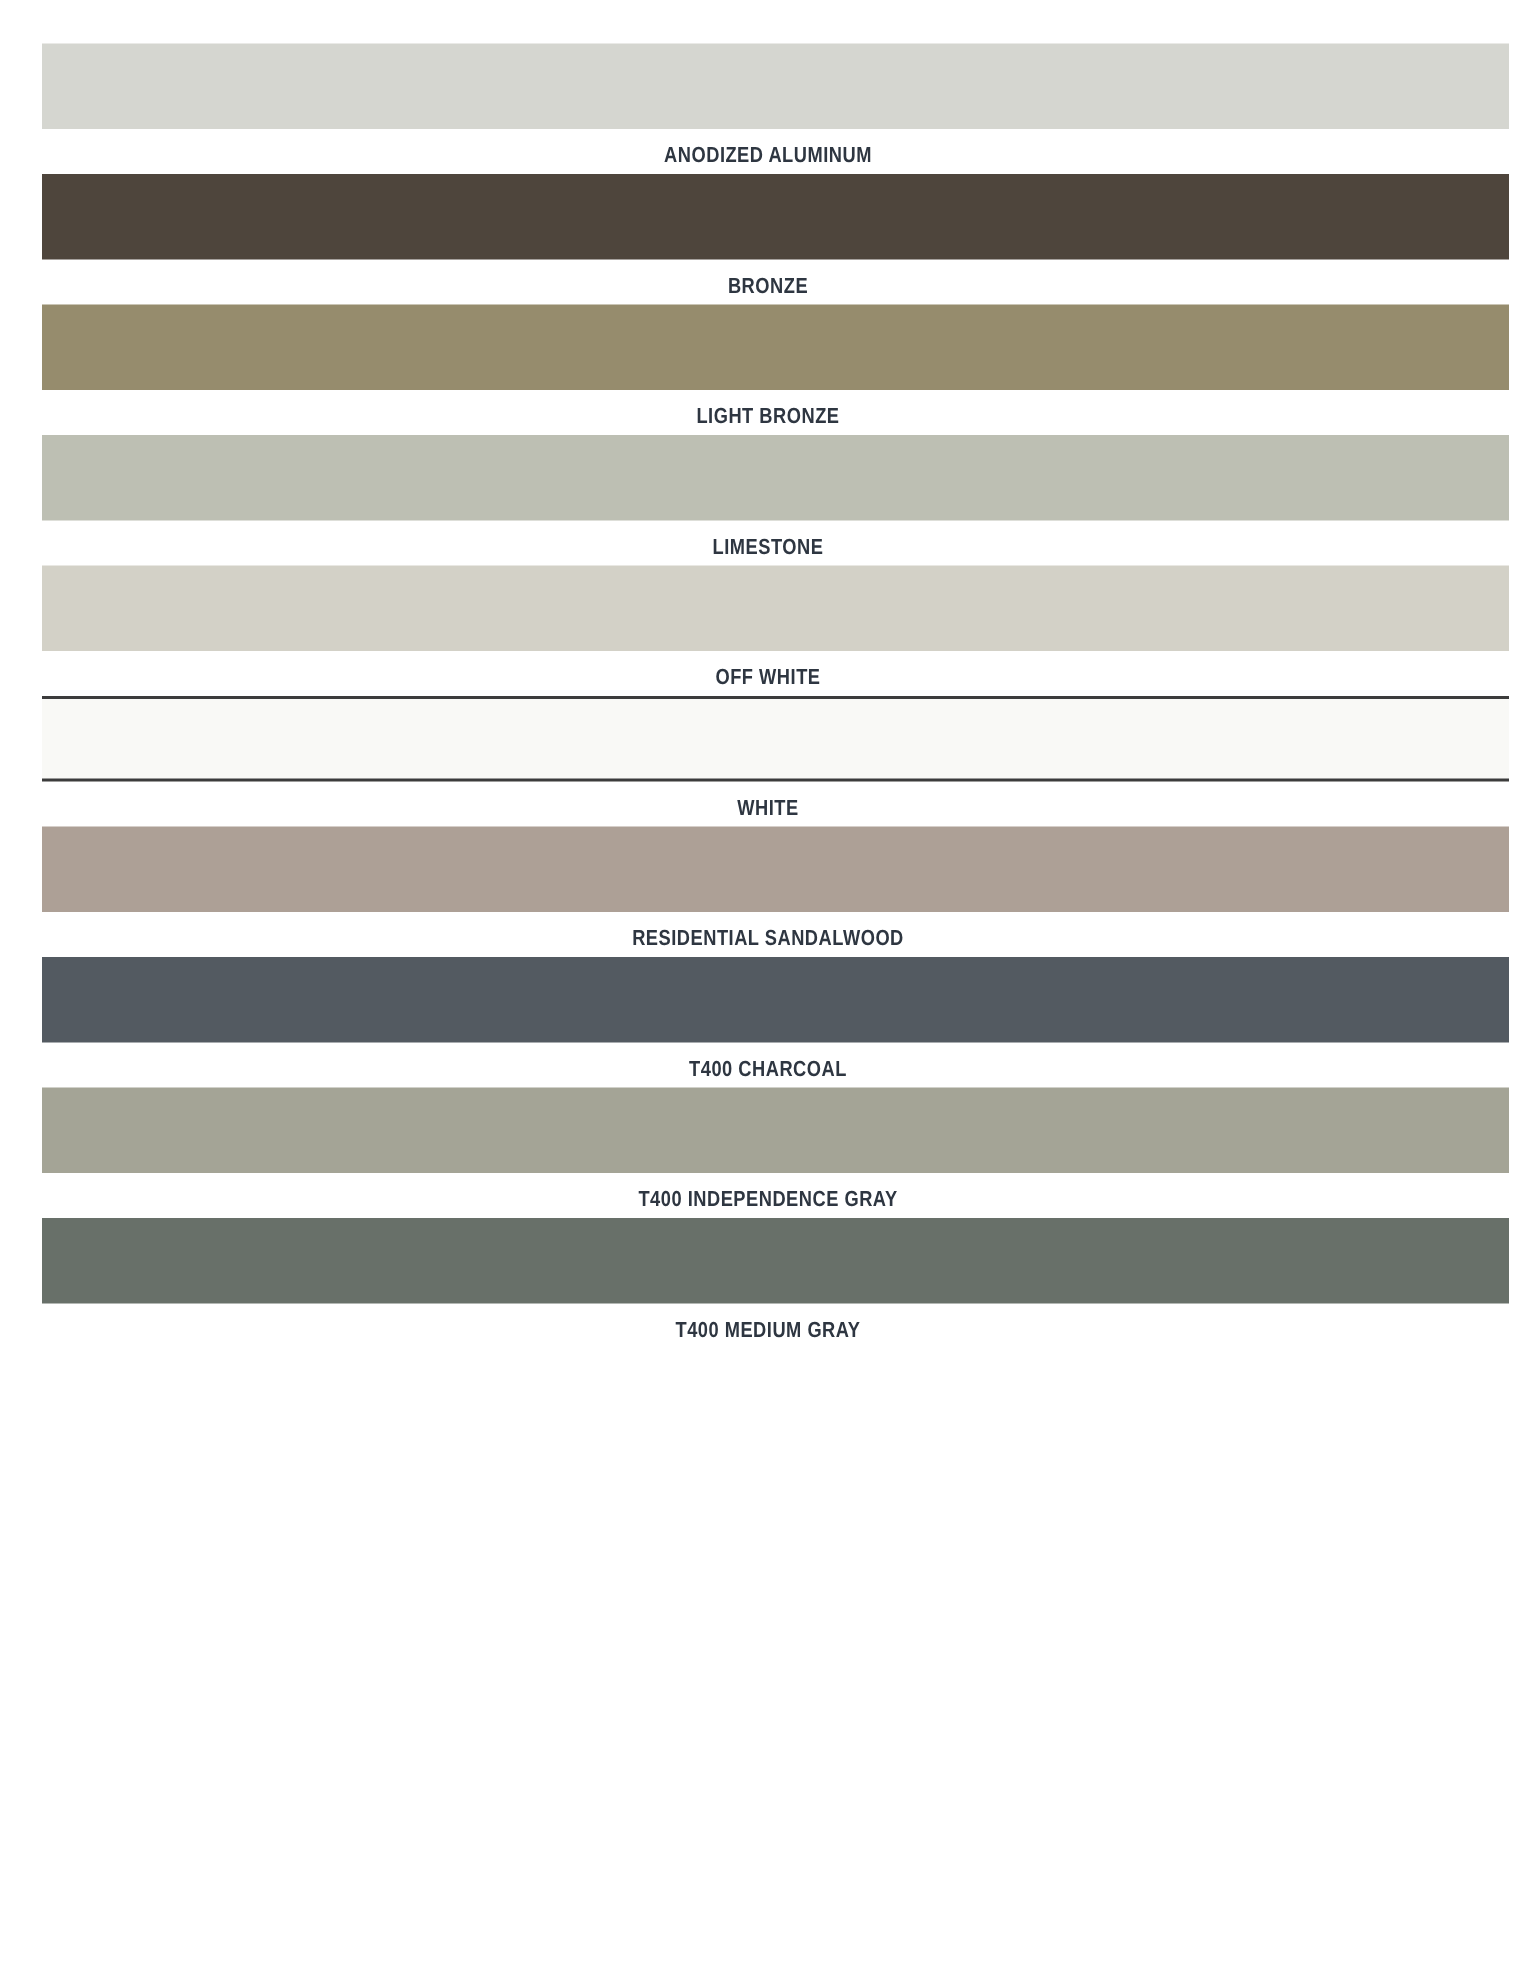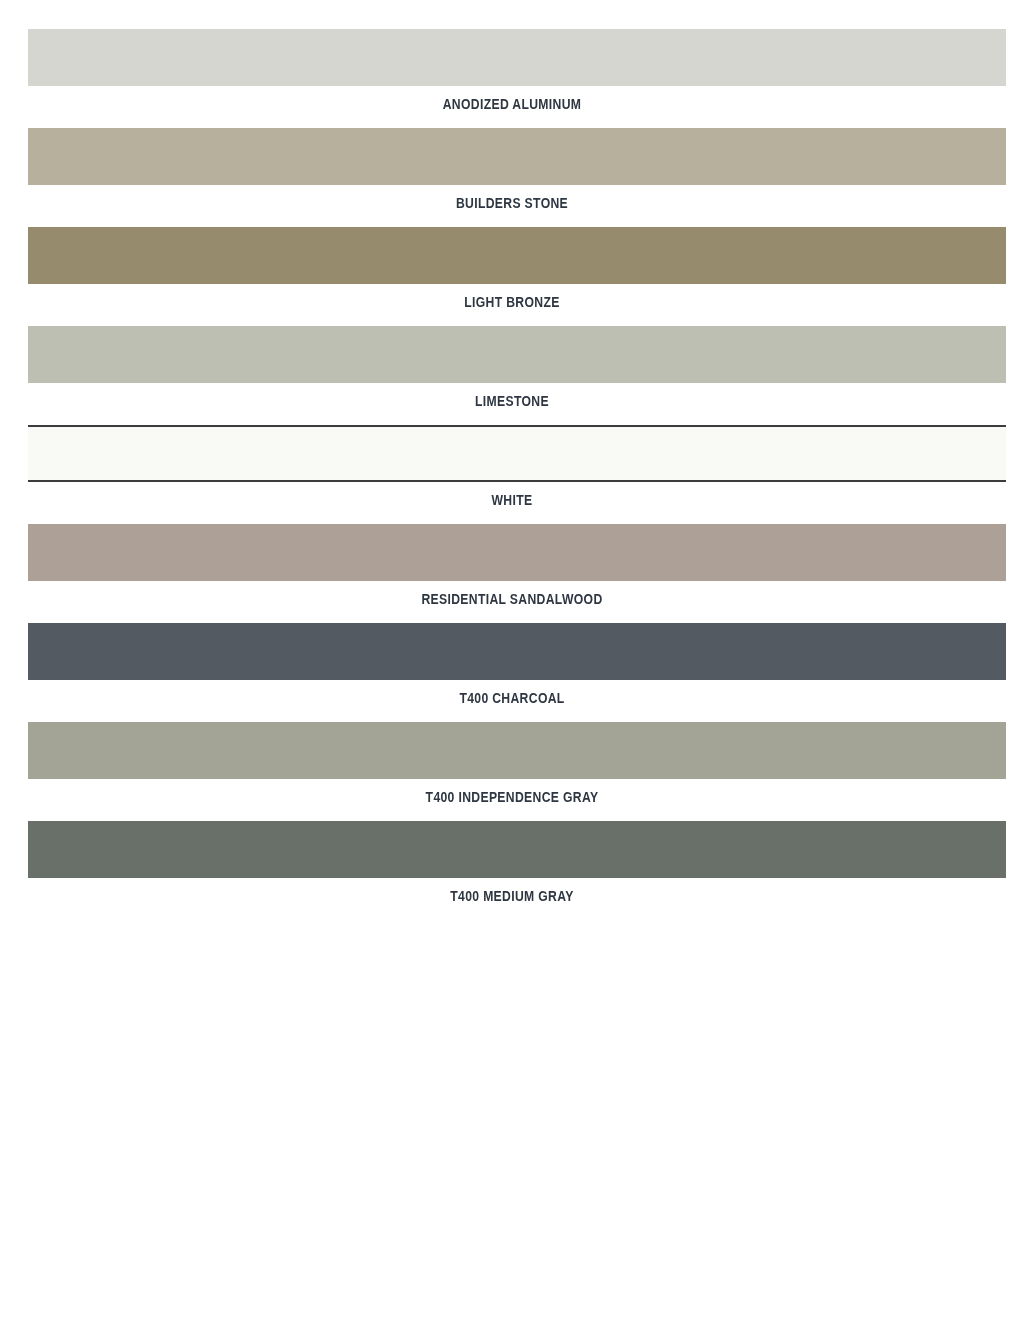--- a/index.html
+++ b/index.html
@@ -14,21 +14,21 @@
     font-family: "Liberation Sans", "DejaVu Sans", sans-serif;
     overflow: hidden;
   }
   #swatch-list {
     width: 1024px;
     padding-top: 29px;
     box-sizing: border-box;
   }
   .swatch-row {
     width: 1024px;
-    height: 99px;
+    height: 87px;
     position: relative;
   }
   .swatch-chip {
     position: absolute;
     left: 28px;
     top: 0;
     width: 978px;
     height: 57px;
     box-sizing: border-box;
   }
@@ -55,30 +55,34 @@
 </style>
 </head>
 <body>
 
 <div id="swatch-list">
     <div class="swatch-row">
       <div class="swatch-chip" style="background-color: rgb(213, 214, 208);"></div>
       <div class="swatch-label">ANODIZED ALUMINUM</div>
     </div>
     <div class="swatch-row">
-      <div class="swatch-chip" style="background-color: rgb(182, 176, 156);"></div>
-      <div class="swatch-label">BUILDERS STONE</div>
+      <div class="swatch-chip" style="background-color: rgb(78, 69, 60);"></div>
+      <div class="swatch-label">BRONZE</div>
     </div>
     <div class="swatch-row">
       <div class="swatch-chip" style="background-color: rgb(150, 140, 109);"></div>
       <div class="swatch-label">LIGHT BRONZE</div>
     </div>
     <div class="swatch-row">
       <div class="swatch-chip" style="background-color: rgb(189, 191, 179);"></div>
       <div class="swatch-label">LIMESTONE</div>
+    </div>
+    <div class="swatch-row">
+      <div class="swatch-chip" style="background-color: rgb(211, 209, 199);"></div>
+      <div class="swatch-label">OFF WHITE</div>
     </div>
     <div class="swatch-row">
       <div class="swatch-chip bordered" style="background-color: rgb(249, 249, 246);"></div>
       <div class="swatch-label">WHITE</div>
     </div>
     <div class="swatch-row">
       <div class="swatch-chip" style="background-color: rgb(173, 160, 150);"></div>
       <div class="swatch-label">RESIDENTIAL SANDALWOOD</div>
     </div>
     <div class="swatch-row">

